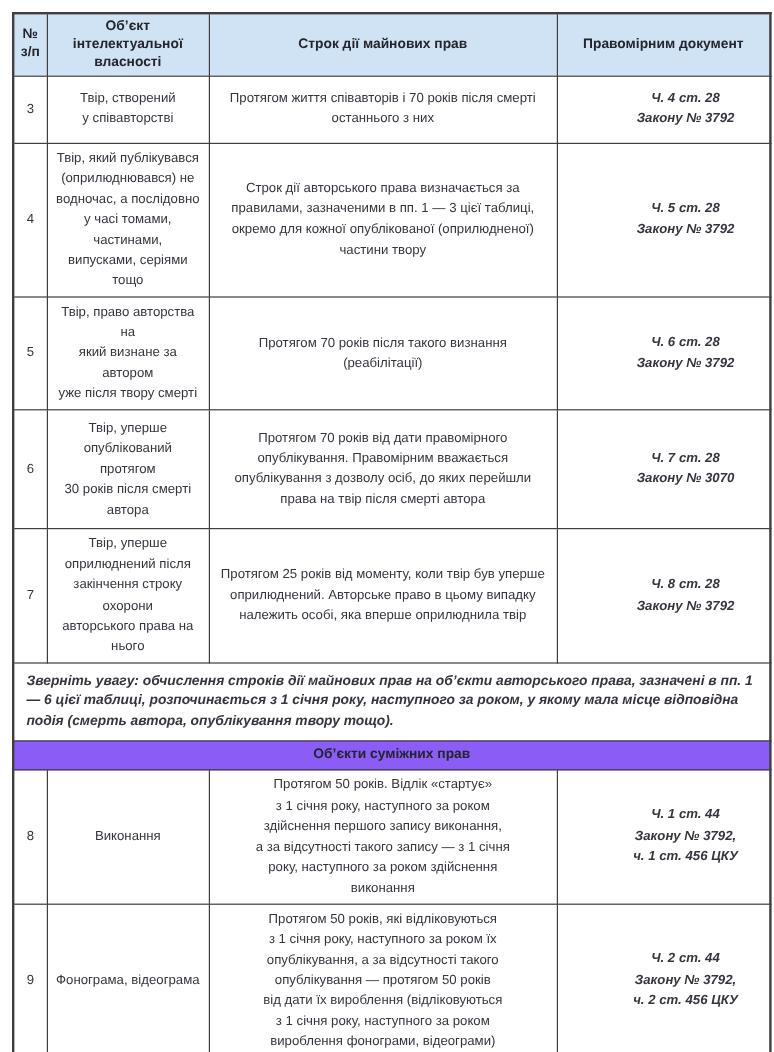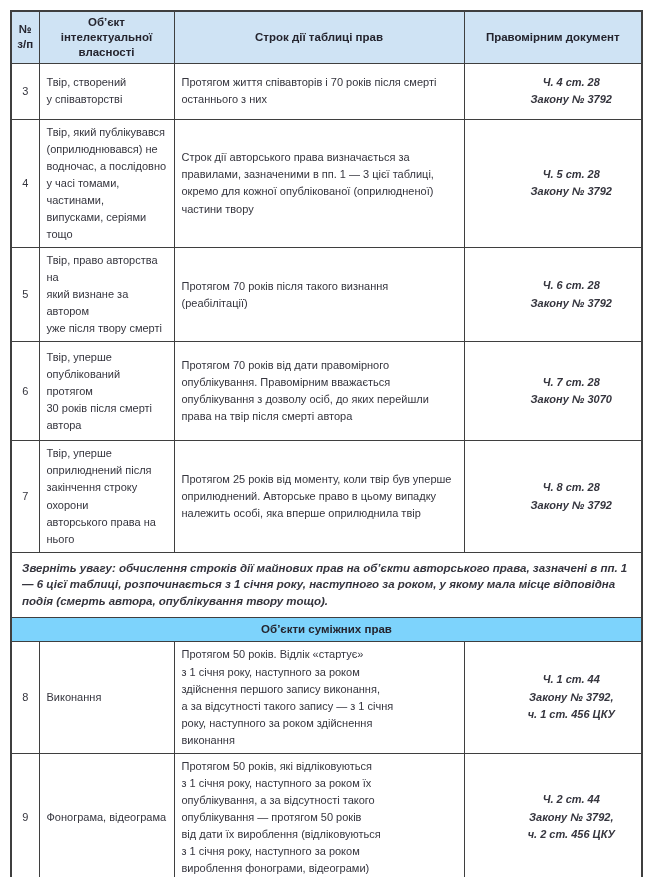--- a/index.html
+++ b/index.html
@@ -50,40 +50,40 @@
     line-height: 1.55;
     padding: 4px 7px;
   }
   td.cell-num {
     text-align: center;
     padding: 2px;
   }
   td.cell-object,
   td.cell-term {
     white-space: pre-line;
-    text-align: left;
+    text-align: center;
   }
   td.cell-doc {
     text-align: center;
     font-style: italic;
     font-weight: 600;
     white-space: pre-line;
     line-height: 1.6;
     padding-left: 44px;
   }
   td.note-cell {
     font-style: italic;
     font-weight: 600;
     font-size: 11.5px;
     line-height: 1.45;
     padding: 0 10px;
     vertical-align: middle;
   }
   td.section-cell {
-    background: #7dd3fc;
+    background: #8b5cf6;
     font-weight: bold;
     text-align: center;
     font-size: 11.5px;
     padding: 3px 4px;
     color: #24242e;
   }
   tr.h-head { height: 33px; }
   tr.h-r3   { height: 56px; }
   tr.h-r4   { height: 109px; }
   tr.h-r5   { height: 71px; }
@@ -103,21 +103,21 @@
       <col class="c1">
         <col class="c2">
         <col class="c3">
         <col class="c4">
     </colgroup>
     <thead>
       <tr class="h-head">
         <th>№
 з/п</th>
         <th>Об’єкт інтелектуальної власності</th>
-        <th>Строк дії таблиці прав</th>
+        <th>Строк дії майнових прав</th>
         <th>Правомірним документ</th>
       </tr>
     </thead>
     <tbody>
       <tr class="h-r3">
         <td class="cell-num">3</td>
         <td class="cell-object">Твір, створений
 у співавторстві</td>
         <td class="cell-term">Протягом життя співавторів і 70 років після смерті останнього з них</td>
         <td class="cell-doc">Ч. 4 ст. 28

